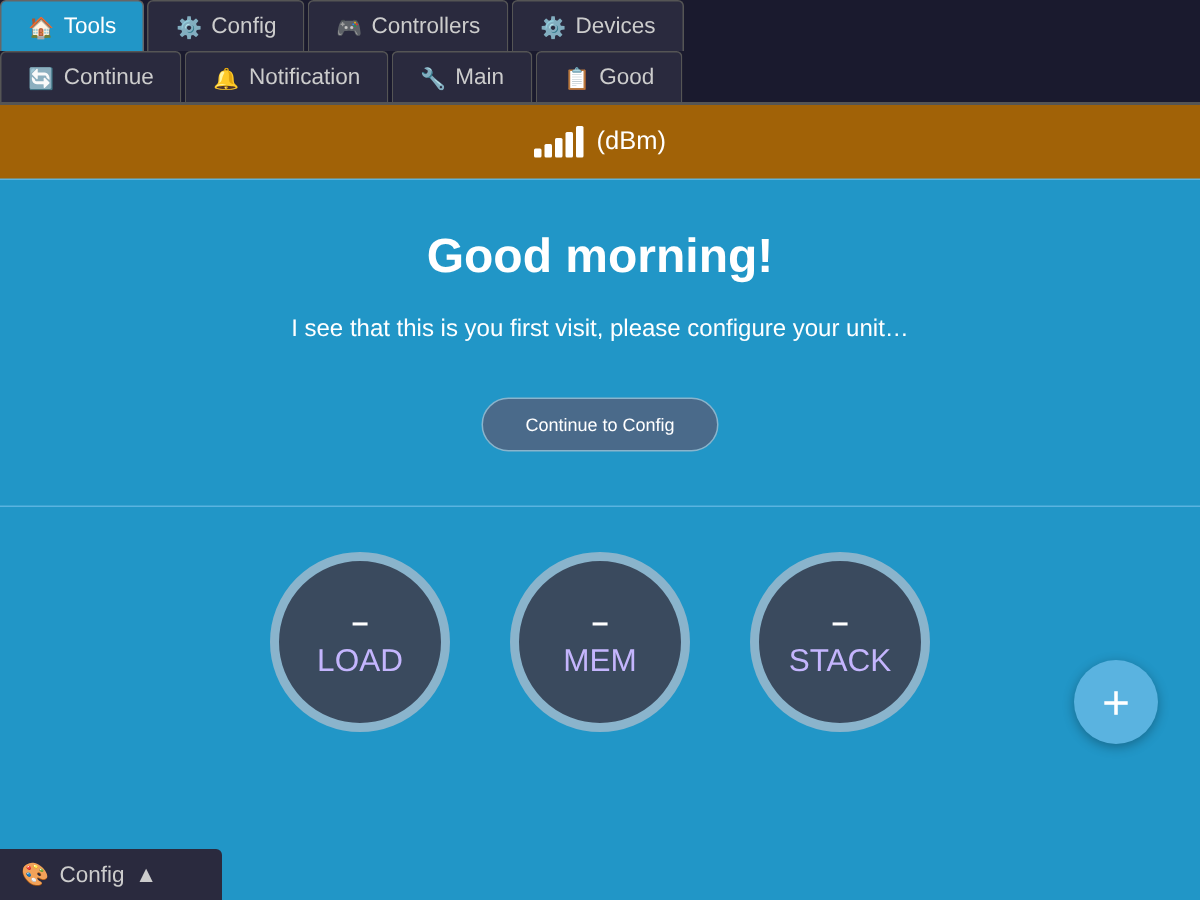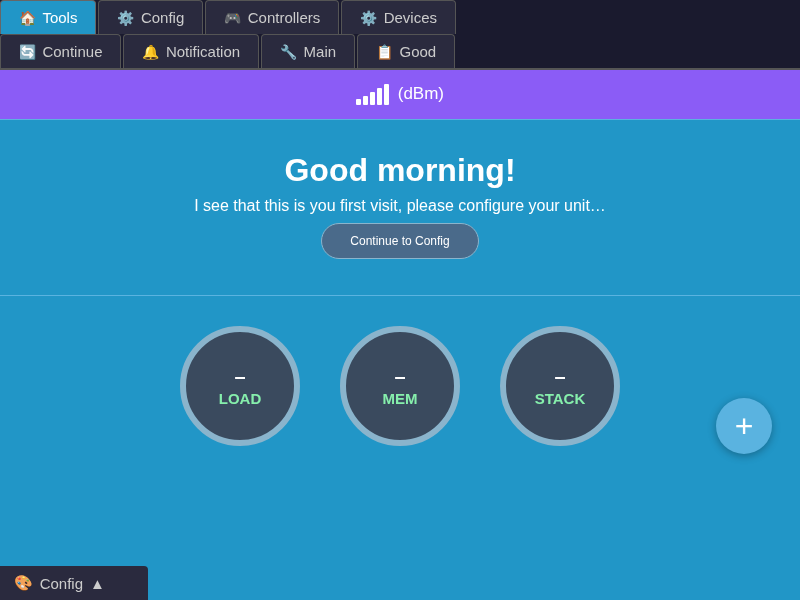--- a/index.html
+++ b/index.html
@@ -44,21 +44,21 @@
       background: #2196c7;
       color: white;
       border-color: #666;
     }
     .tab-icon {
       font-size: 14px;
     }
 
     
     .signal-bar {
-      background: #8b5cf6;
+      background: #a16207;
       text-align: center;
       padding: 14px 0 14px 0;
       border-bottom: 1px solid #5ab3e0;
       font-size: 17px;
       color: white;
     }
     .signal-icon {
       display: inline-flex;
       align-items: flex-end;
       gap: 2px;
@@ -76,26 +76,26 @@
     .welcome-section {
       background: #2196c7;
       text-align: center;
       padding: 32px 30px 36px 30px;
       border-bottom: 1px solid #5ab3e0;
     }
     .welcome-title {
       font-size: 32px;
       font-weight: bold;
       color: white;
-      margin-bottom: 8px;
+      margin-bottom: 22px;
     }
     .welcome-text {
       font-size: 16px;
       color: white;
-      margin-bottom: 8px;
+      margin-bottom: 36px;
     }
     .continue-btn {
       background: #4a6a8a;
       color: white;
       border: none;
       border-radius: 20px;
       padding: 10px 28px;
       font-size: 12px;
       cursor: pointer;
       border: 1px solid #8ab4cc;
@@ -122,23 +122,23 @@
       align-items: center;
       justify-content: center;
       gap: 2px;
     }
     .gauge-value {
       font-size: 20px;
       font-weight: bold;
       color: white;
     }
     .gauge-label {
-      font-size: 15px;
-      font-weight: bold;
-      color: #86efac;
+      font-size: 21px;
+      font-weight: normal;
+      color: #c4b5fd;
     }
 
     
     .fab {
       position: absolute;
       right: 28px;
       bottom: 12px;
       width: 56px;
       height: 56px;
       border-radius: 50%;

